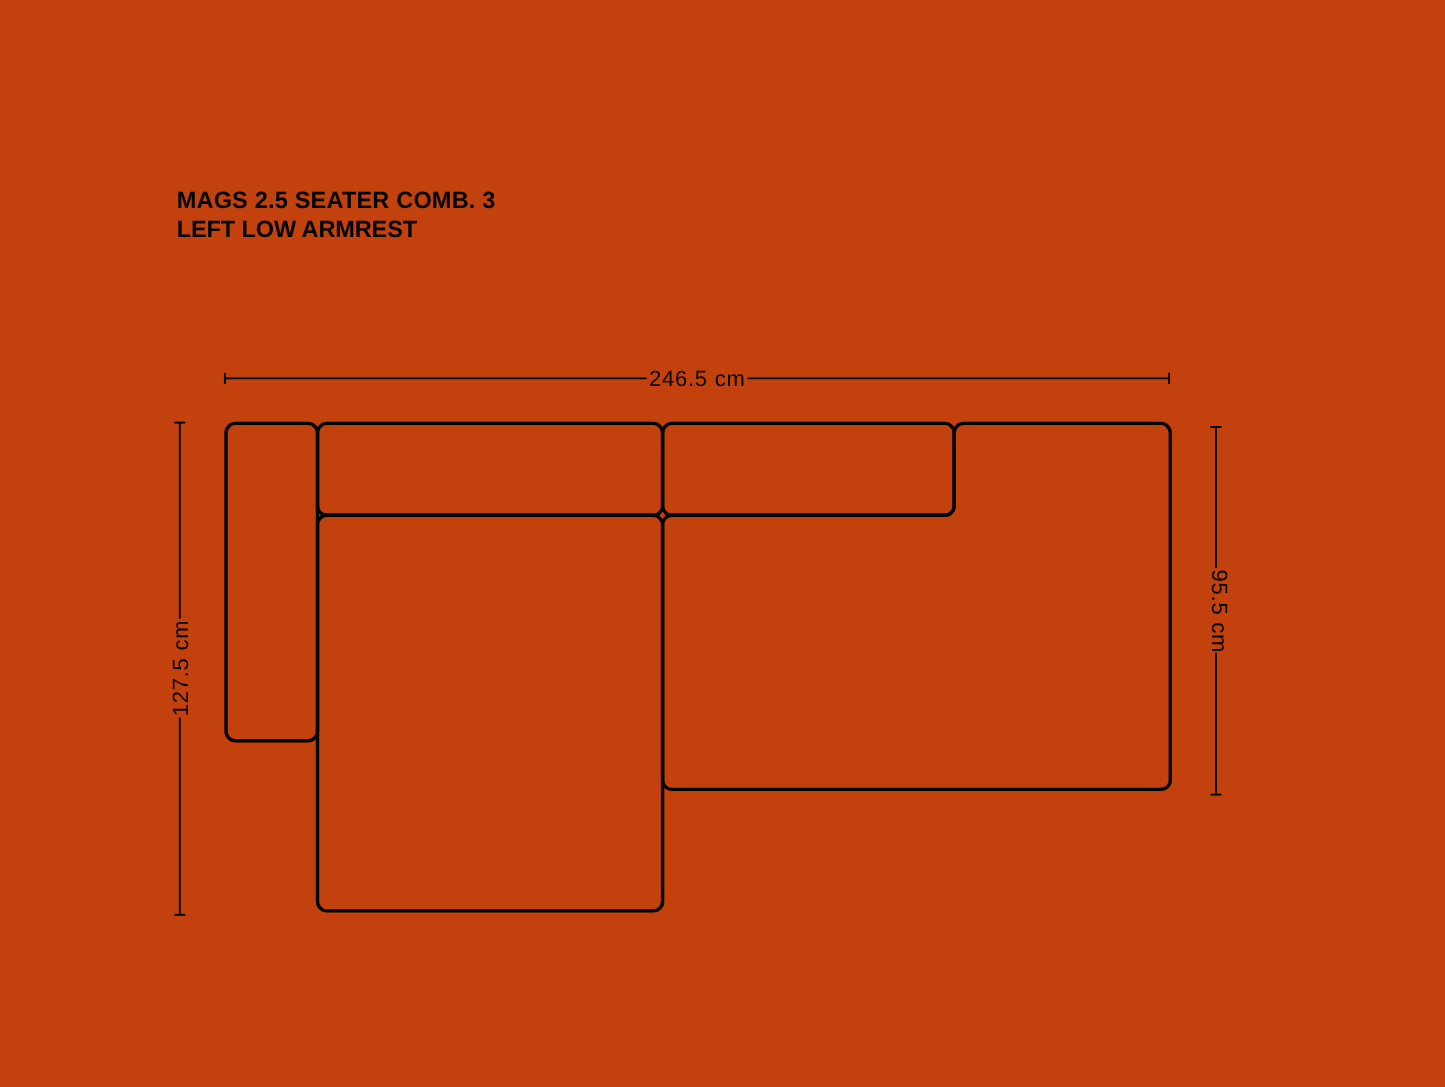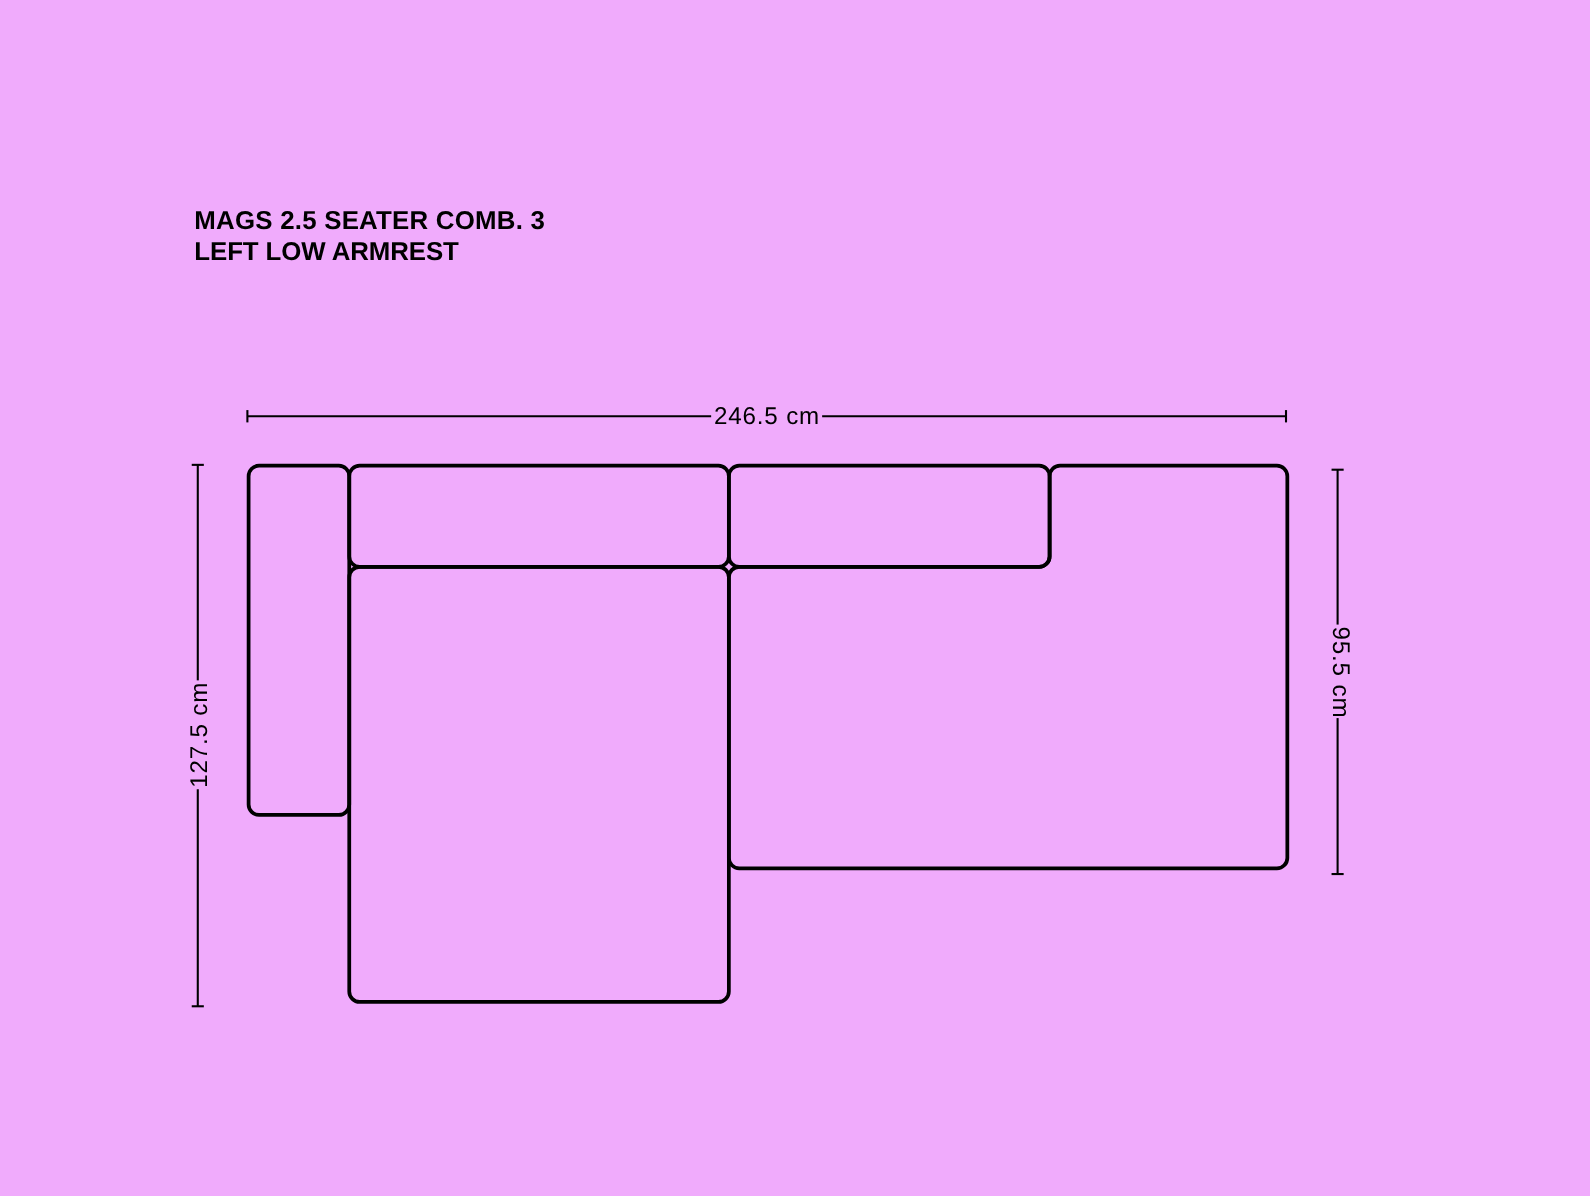--- a/index.html
+++ b/index.html
@@ -1,16 +1,16 @@
 <!DOCTYPE html>
 <html><head>
 <meta charset="utf-8">
 <style>
   html,body{margin:0;padding:0;background:#fff;}
-  .stage{position:relative;width:1445px;height:1087px;background:#f0abfc;overflow:hidden;}
+  .stage{position:relative;width:1445px;height:1087px;background:#c2410c;overflow:hidden;}
   svg{position:absolute;left:0;top:0;}
   text{font-family:"Liberation Sans",sans-serif;fill:#000;}
 </style>
 </head>
 <body>
 <div class="stage">
 <svg width="1445" height="1087" viewBox="0 0 1445 1087" text-rendering="geometricPrecision">
 
   <g>
     <text x="176.7" y="208" font-size="23.5" font-weight="bold" letter-spacing="0.2">MAGS 2.5 SEATER COMB. 3</text>

